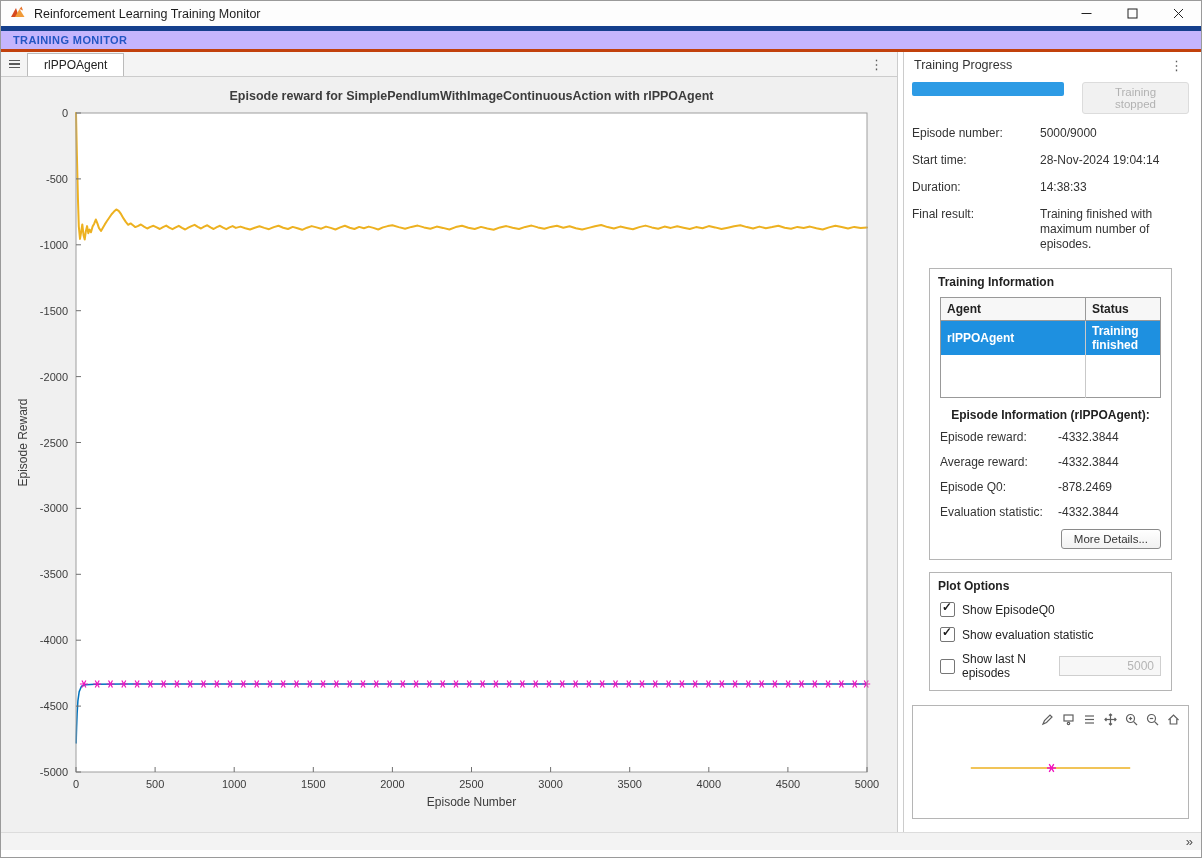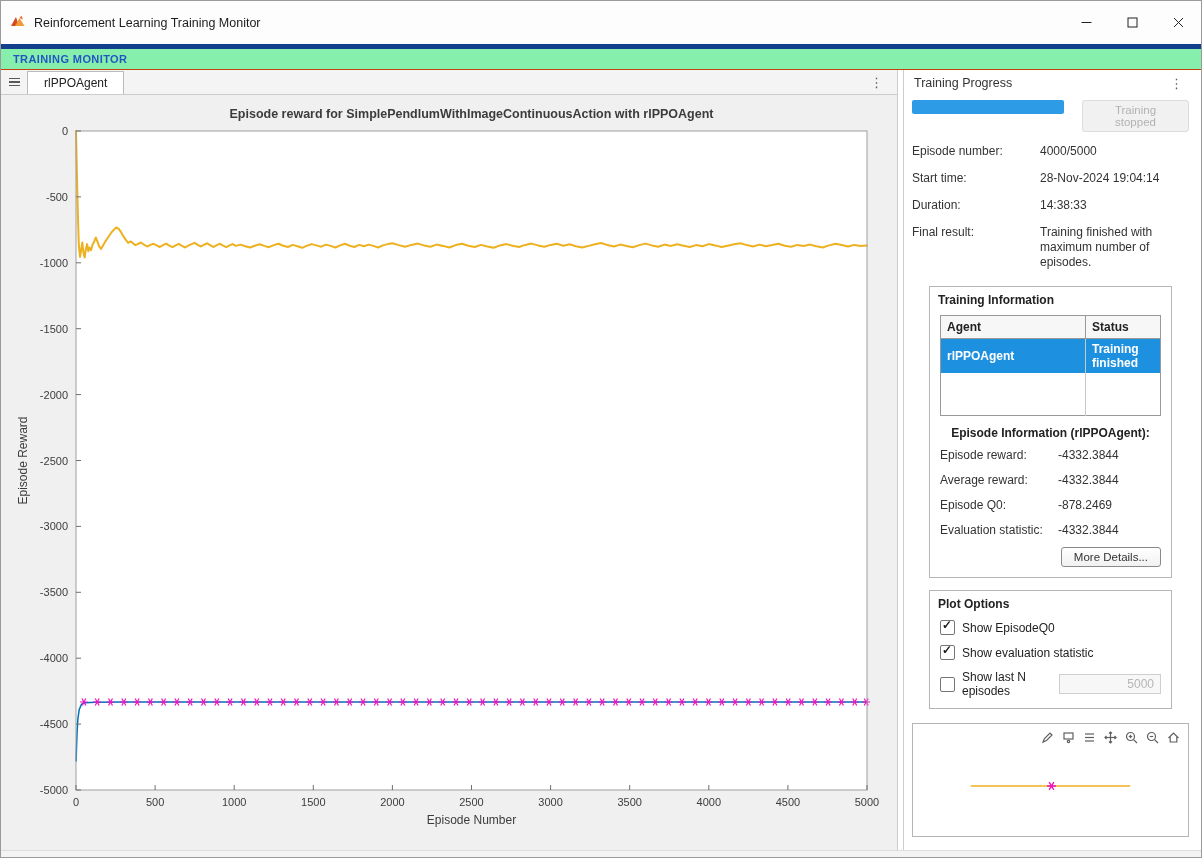--- a/index.html
+++ b/index.html
@@ -1,25 +1,25 @@
 <!DOCTYPE html>
 <html style="--toolstrip-bar: #143F8C; --tab-text: #2456C4; --selection-blue: #1E90E0; --progress-blue: #2D9BE5;"><head>
 <meta charset="utf-8">
 <style>
   html,body{margin:0;padding:0;background:#d6d6d6;font-family:"Liberation Sans",sans-serif;-webkit-font-smoothing:antialiased;}
   .window{width:1202px;height:858px;background:#fff;border:1px solid #9a9a9a;box-sizing:border-box;position:relative;overflow:hidden;}
   
-  .titlebar{height:43px;background:#fdfdfd;display:flex;align-items:center;justify-content:space-between;}
+  .titlebar{height:25px;background:#fdfdfd;display:flex;align-items:center;justify-content:space-between;}
   .title-left{display:flex;align-items:center;gap:8px;padding-left:9px;}
   .title-text{font-size:12.5px;color:#1c1c1c;}
   .win-controls{display:flex;height:32px;}
   .win-btn{width:46px;height:32px;display:flex;align-items:center;justify-content:center;cursor:pointer;}
   .win-btn svg{stroke:#222;stroke-width:1;fill:none;}
   
-  .toolstrip{height:26px;background:#86efac;border-top:5px solid var(--toolstrip-bar,#143F8C);border-bottom:1px solid #c2410c;display:flex;align-items:center;box-sizing:border-box;}
+  .toolstrip{height:26px;background:#c4b5fd;border-top:5px solid var(--toolstrip-bar,#143F8C);border-bottom:3px solid #c2410c;display:flex;align-items:center;box-sizing:border-box;}
   .toolstrip-tab{font-size:11px;font-weight:bold;color:var(--tab-text,#2456C4);letter-spacing:.4px;padding:0 12px;cursor:pointer;}
   
   .main{display:flex;height:780px;}
   .left-pane{width:897px;display:flex;flex-direction:column;border-right:1px solid #ccc;box-sizing:border-box;}
   .gap{width:5px;background:#fff;}
   .right-pane{flex:1;margin-right:4px;border-left:1px solid #ccc;background:#fff;display:flex;flex-direction:column;overflow:hidden;}
   
   .doc-tabbar{height:25px;background:#f4f4f4;border-bottom:1px solid #ccc;display:flex;align-items:stretch;position:relative;}
   .hamburger{width:26px;display:flex;flex-direction:column;justify-content:center;gap:2px;align-items:center;cursor:pointer;}
   .hamburger i{display:block;width:11px;height:1.5px;background:#5a5a5a;}
@@ -247,21 +247,21 @@
 
       <div class="progress-row">
         <div class="progress-track">
           <div class="progress-fill" style="width: 100%;"></div>
         </div>
         <button class="btn btn-disabled">Training stopped</button>
       </div>
 
       <div class="fields">
         <span>Episode number:</span>
-        <span class="val">4000/5000</span>
+        <span class="val">5000/9000</span>
         <span>Start time:</span>
         <span class="val">28-Nov-2024 19:04:14</span>
         <span>Duration:</span>
         <span class="val">14:38:33</span>
         <span>Final result:</span>
         <span class="val">Training finished with maximum number of episodes.</span>
       </div>
 
       <div class="panel">
         <div class="panel-title">Training Information</div>

